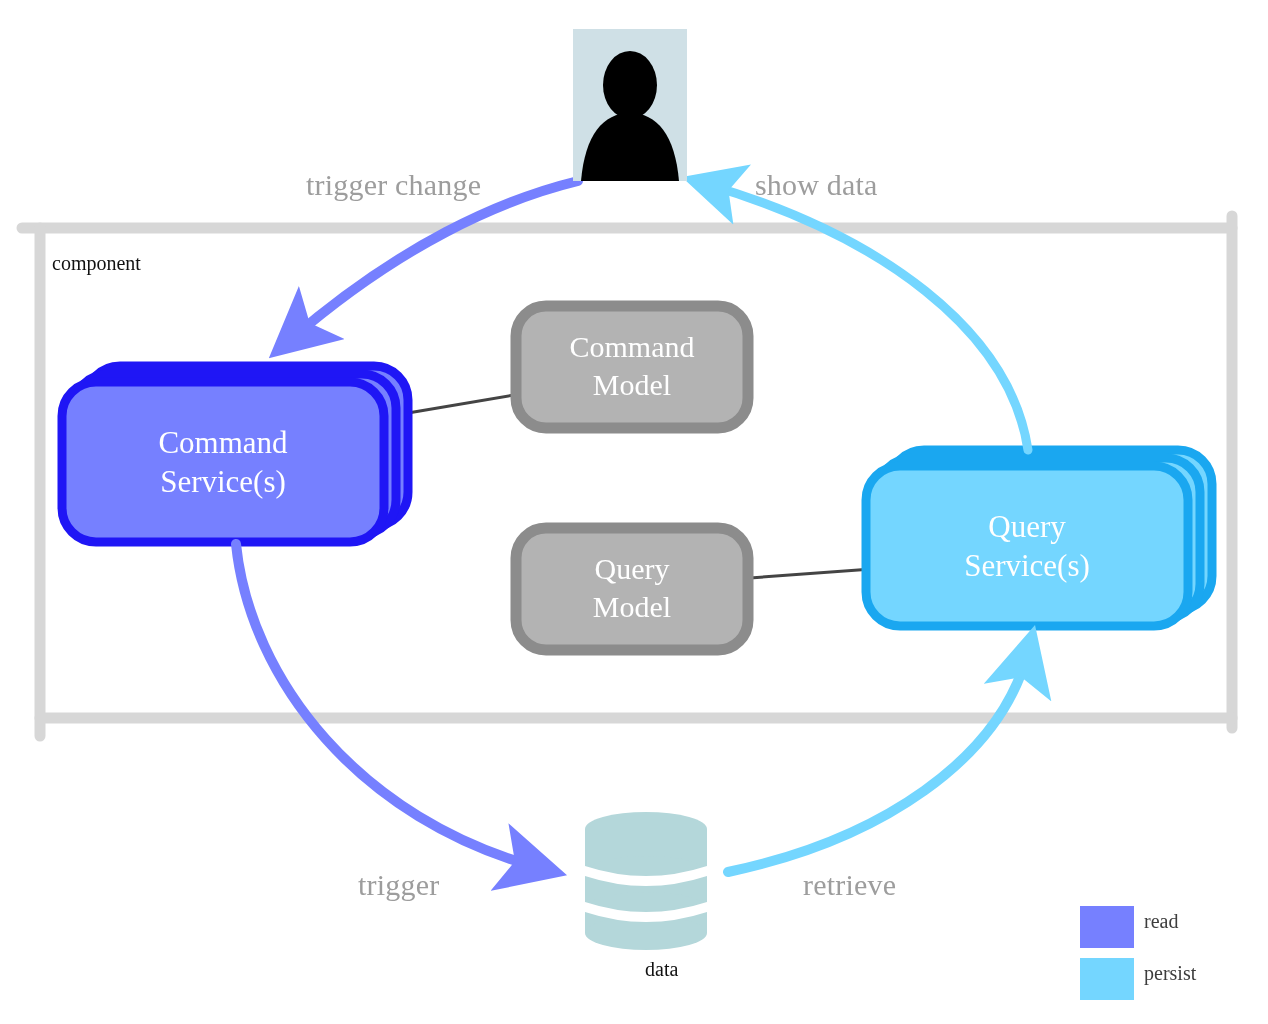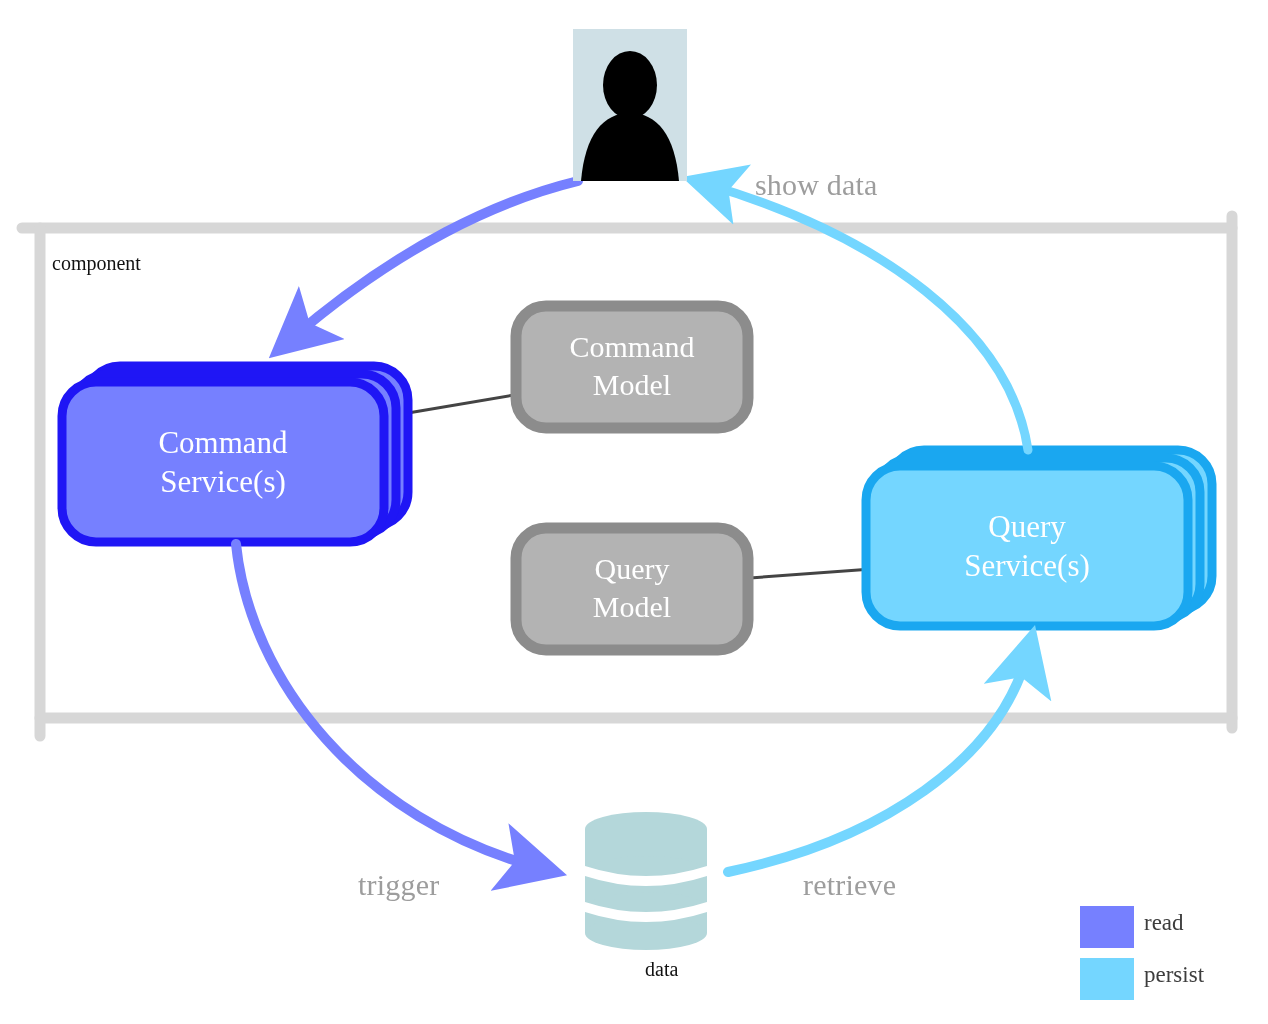--- a/index.html
+++ b/index.html
@@ -43,21 +43,21 @@
     position:absolute;
     color:#111111;
     font-family:"Liberation Serif", serif;
     font-size:20px;
     white-space:nowrap;
   }
   .legend-label{
     position:absolute;
     color:#3d3d3d;
     font-family:"Liberation Serif", serif;
-    font-size:23px;
+    font-size:20px;
     white-space:nowrap;
   }
   .legend-swatch{position:absolute;}
   .avatar{position:absolute;overflow:hidden;}
 </style>
 </head>
 <body>
 
 <div id="stage">
 
@@ -133,20 +133,21 @@
   <div class="avatar" style="left:573px;top:29px;width:114px;height:152px;background:#cfe0e6;">
     <svg viewBox="0 0 114 152" width="114" height="152">
       <rect x="0" y="0" width="114" height="152" fill="#cfe0e6"></rect>
       <ellipse cx="57" cy="56" rx="27" ry="34" fill="#000000"></ellipse>
       <path d="M 57 84 C 30 84 12 106 8 152 L 106 152 C 102 106 84 84 57 84 z" fill="#000000"></path>
     </svg>
   </div>
 
   <div class="plain-label" style="left:52px;top:252px;">component</div>
 
+  <div class="edge-label" style="left:306px;top:168px;">trigger change</div>
 
   <div class="edge-label" style="left:731px;top:168px;margin-left:24px;">show data</div>
 
   <div class="edge-label" style="left:358px;top:868px;">trigger</div>
 
   <div class="edge-label" style="left:803px;top:868px;">retrieve</div>
 
   <div class="node-label" style="left:62px;top:423px;width:322px;">Command
 Service(s)</div>
 

